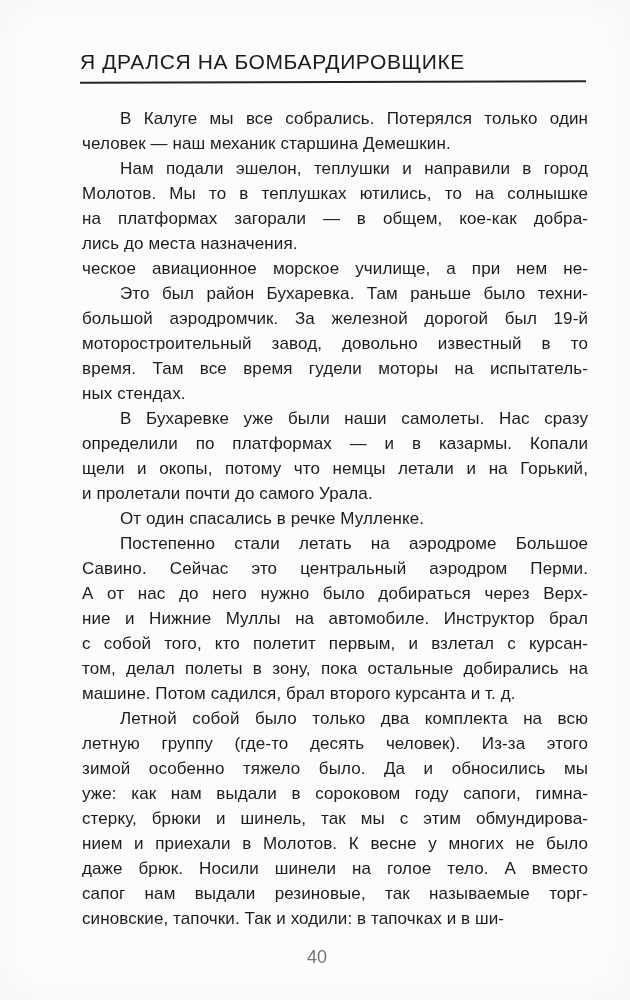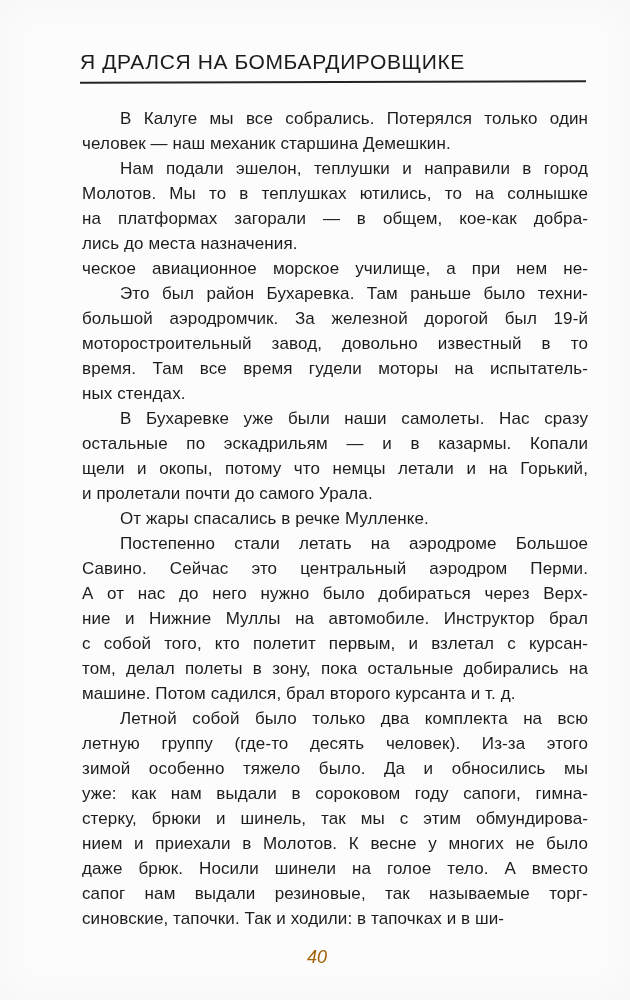--- a/index.html
+++ b/index.html
@@ -65,22 +65,21 @@
     text-align-last: left;
   }
   .folio {
     position: absolute;
     left: 64px;
     top: 946px;
     width: 506px;
     text-align: center;
     font-size: 18px;
     line-height: 22px;
-    color: #a16207;
-    font-style: italic;
+    color: #737373;
   }
 </style>
 </head>
 <body>
 
 <div class="page">
 
   <div class="running-header">
     <div class="title">Я ДРАЛСЯ НА БОМБАРДИРОВЩИКЕ</div>
     <div class="rule"></div>
@@ -100,26 +99,26 @@
       <div class="para">
         <div class="line">ческое авиационное морское училище, а при нем не-</div>
         <div class="line first">Это был район Бухаревка. Там раньше было техни-</div>
         <div class="line">большой аэродромчик. За железной дорогой был 19-й</div>
         <div class="line">моторостроительный завод, довольно известный в то</div>
         <div class="line">время. Там все время гудели моторы на испытатель-</div>
         <div class="line last">ных стендах.</div>
       </div>
       <div class="para">
         <div class="line first">В Бухаревке уже были наши самолеты. Нас сразу</div>
-        <div class="line">остальные по эскадрильям — и в казармы. Копали</div>
+        <div class="line">определили по платформах — и в казармы. Копали</div>
         <div class="line">щели и окопы, потому что немцы летали и на Горький,</div>
         <div class="line last">и пролетали почти до самого Урала.</div>
       </div>
       <div class="para">
-        <div class="line first last">От жары спасались в речке Мулленке.</div>
+        <div class="line first last">От один спасались в речке Мулленке.</div>
       </div>
       <div class="para">
         <div class="line first">Постепенно стали летать на аэродроме Большое</div>
         <div class="line">Савино. Сейчас это центральный аэродром Перми.</div>
         <div class="line">А от нас до него нужно было добираться через Верх-</div>
         <div class="line">ние и Нижние Муллы на автомобиле. Инструктор брал</div>
         <div class="line">с собой того, кто полетит первым, и взлетал с курсан-</div>
         <div class="line">том, делал полеты в зону, пока остальные добирались на</div>
         <div class="line last">машине. Потом садился, брал второго курсанта и т. д.</div>
       </div>

